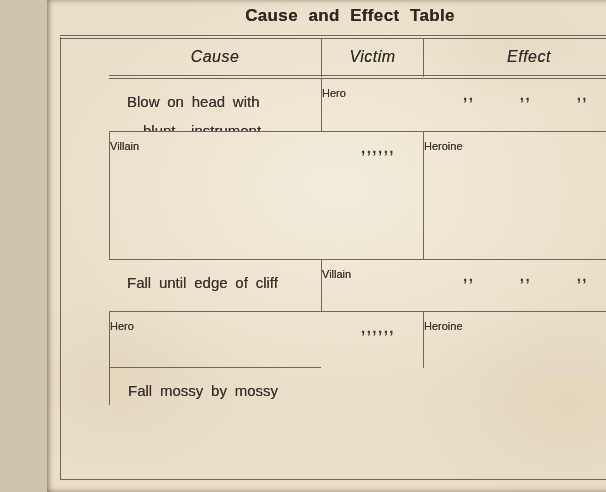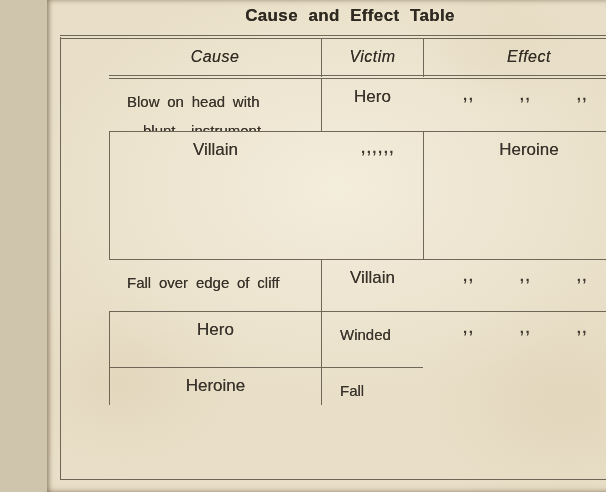--- a/index.html
+++ b/index.html
@@ -83,22 +83,22 @@
   .txt {
     font-size: 15px;
     line-height: 29px;
     white-space: pre-wrap;
     word-spacing: 0.24em;
     text-shadow: 0 0 0.4px rgba(57,50,42,0.8);
   }
   .hang-c { padding: 0 10px 0 34px; text-indent: -16px; }
   .hang-e { padding: 0 8px 0 32px; text-indent: -14px; }
   .victim {
-    text-align: center;
-    font-size: 17px;
+    text-align: left;
+    font-size: 11px;
     text-shadow: 0 0 0.4px rgba(57,50,42,0.8);
   }
   .ditto-cell {
     display: flex;
     justify-content: space-between;
     padding: 9px 46px 0 40px;
   }
   .ditto {
     font-size: 15px;
     font-weight: bold;
@@ -140,33 +140,30 @@
     <div class="cell c2 victim">Villain</div>
 
     <div class="cell c1 ditto-cell">
       <span class="ditto">,,</span>
       <span class="ditto">,,</span>
       <span class="ditto">,,</span>
     </div>
     <div class="cell c2 victim">Heroine</div>
 
     <div class="cell c1">
-      <div class="txt hang-c">Fall over edge of cliff</div>
+      <div class="txt hang-c">Fall until edge of cliff</div>
     </div>
     <div class="cell c2 victim">Villain</div>
 
     <div class="cell c1 ditto-cell">
       <span class="ditto">,,</span>
       <span class="ditto">,,</span>
       <span class="ditto">,,</span>
     </div>
     <div class="cell c2 victim">Hero</div>
-    <div class="cell c3">
-      <div class="txt hang-e">Winded</div>
-    </div>
 
     <div class="cell c1 ditto-cell last">
       <span class="ditto">,,</span>
       <span class="ditto">,,</span>
       <span class="ditto">,,</span>
     </div>
     <div class="cell c2 victim last">Heroine</div>
     <div class="cell c3 last">
       <div class="txt hang-e">Fall mossy by mossy ledge
 at 100 feet.  Sprained

